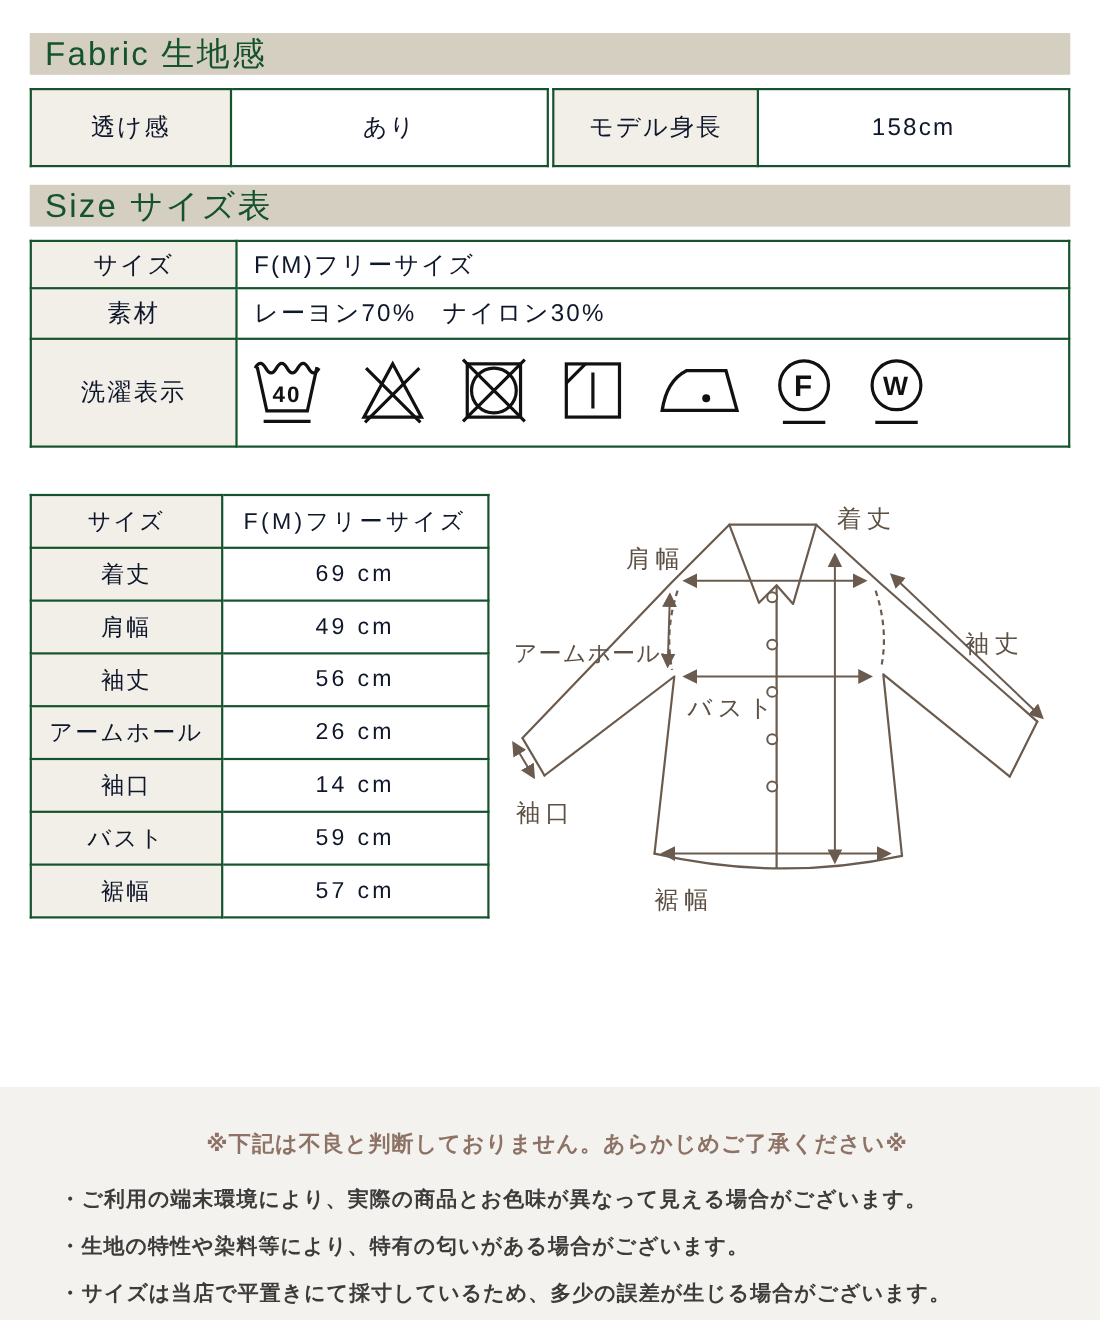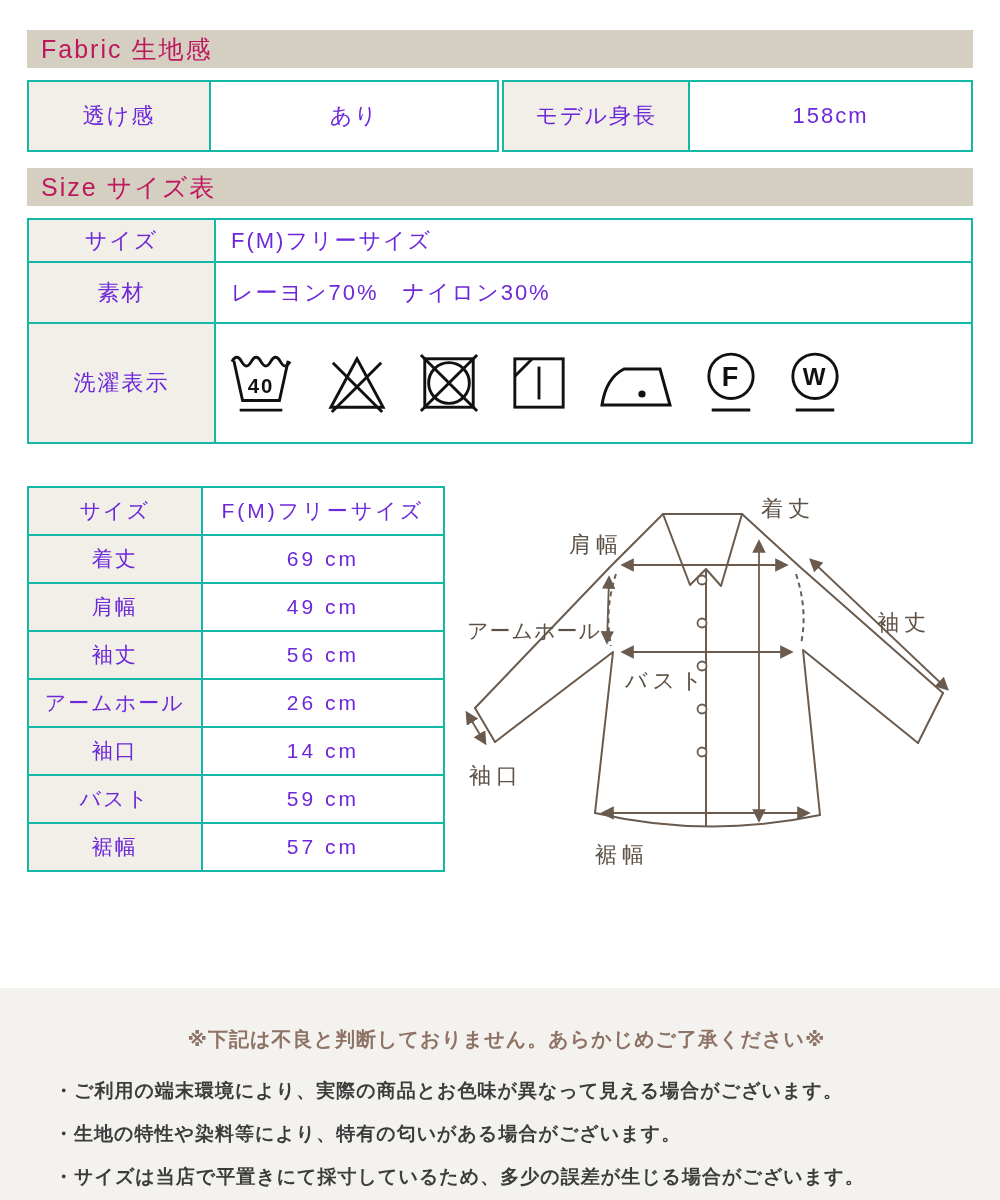--- a/index.html
+++ b/index.html
@@ -1,40 +1,40 @@
 <!DOCTYPE html>
 <html><head>
 <meta charset="utf-8">
 <style>
   html,body{margin:0;padding:0;background:#ffffff;}
   body{width:1000px;font-family:"Liberation Sans","DejaVu Sans",sans-serif;color:#4d4d4d;}
   .page{position:relative;width:1000px;height:1200px;background:#ffffff;overflow:hidden;}
   .content{padding:30px 27px 0 27px;}
 
-  .banner{height:38px;background:#d5cfc2;color:#be185d;font-size:25px;line-height:39px;
+  .banner{height:38px;background:#d5cfc2;color:#14532d;font-size:30px;line-height:39px;
           padding-left:14px;letter-spacing:2px;margin-bottom:12px;}
   .banner.second{margin-top:16px;}
 
   table{border-collapse:collapse;}
-  .tbl th,.tbl td{border:2px solid #14b8a6;font-weight:normal;font-size:22px;color:#6d28d9;
+  .tbl th,.tbl td{border:2px solid #14532d;font-weight:normal;font-size:22px;color:#0f172a;
                   text-align:center;letter-spacing:2px;background:#ffffff;}
   .tbl th{background:#f2efe9;}
 
   .fabric-wrap{display:flex;gap:3px;}
   .fabric-tbl tr{height:70px;}
   .fabric-tbl.left th{width:180px;} .fabric-tbl.left td{width:288px;}
   .fabric-tbl.right th{width:184px;} .fabric-tbl.right td{width:282px;}
 
   .size-tbl{width:946px;}
   .size-tbl th{width:183px;}
   .size-tbl td{text-align:left;padding-left:15px;}
-  .size-tbl tr.r1{height:43px;} .size-tbl tr.r2{height:61px;} .size-tbl tr.r3{height:120px;}
+  .size-tbl tr.r1{height:43px;} .size-tbl tr.r2{height:46px;} .size-tbl tr.r3{height:98px;}
 
   .care-cell{padding:6px 0 6px 10px !important;}
-  .care-row-icons{display:flex;align-items:center;gap:30px;}
+  .care-row-icons{display:flex;align-items:flex-start;gap:30px;}
   .care-row-icons svg{display:block;}
   .care-stroke{stroke:#111;fill:none;stroke-width:3;}
   .care-fill{fill:#111;}
   .care-txt{fill:#111;font-weight:bold;font-family:"Liberation Sans","DejaVu Sans",sans-serif;}
 
   .lower{display:flex;align-items:flex-start;margin-top:42px;}
   .meas-tbl{width:442px;}
   .meas-tbl th{width:183px;font-size:21px;}
   .meas-tbl td{width:255px;font-size:21px;letter-spacing:3px;}
   .meas-tbl tr{height:48px;}

